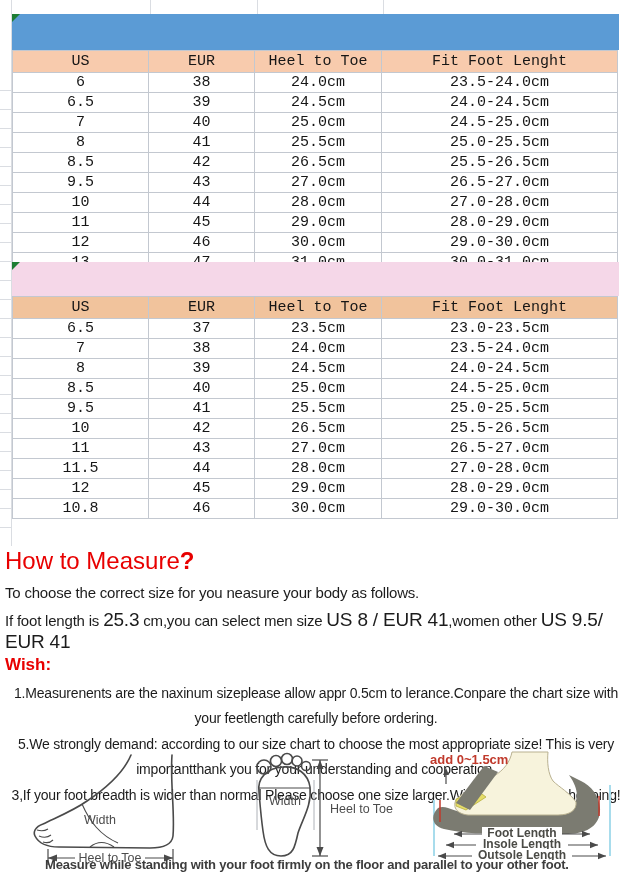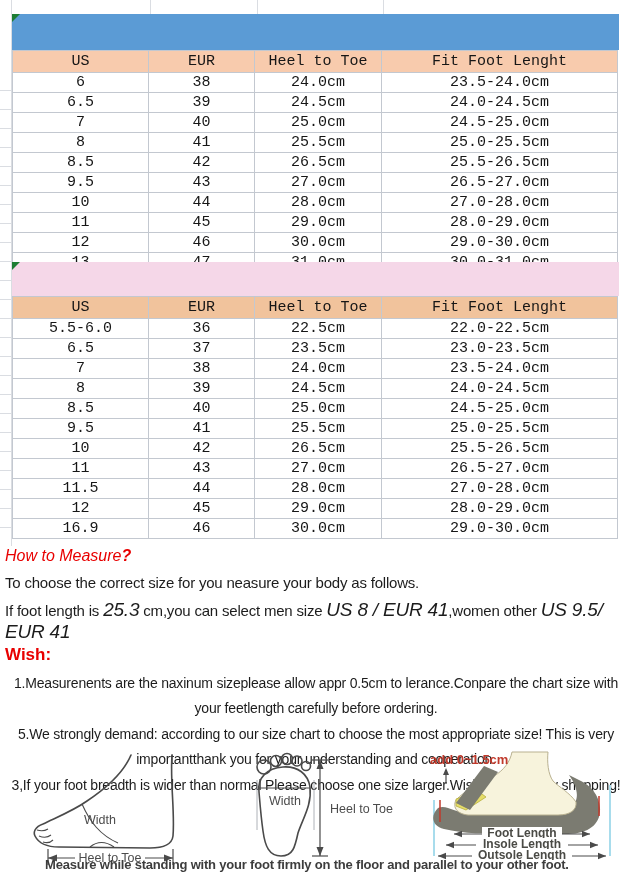--- a/index.html
+++ b/index.html
@@ -35,25 +35,25 @@
     border:1px solid var(--grid-line,#c3c8d0); text-align:center;
     padding:0; overflow:hidden; white-space:nowrap;
   }
   .size-table th { height:21px; font-weight:normal; }
   .size-table td { height:19px; line-height:18px; }
   .men-table th { background:var(--peach-header-men,#f8cbad); }
   .women-table th { background:var(--peach-header-women,#f1c39c); }
   col.c1{width:136px;} col.c2{width:106px;} col.c3{width:127px;} col.c4{width:236px;}
 
   .measure { position:absolute; left:5px; top:547px; width:620px; }
-  .measure-heading { font-size:16px; color:var(--red-text,#e80000); font-weight:normal; margin:0;font-style:italic; }
+  .measure-heading { font-size:24px; color:var(--red-text,#e80000); font-weight:normal; margin:0; }
   .measure-heading .qmark { font-weight:bold; }
   .measure-p1 { font-size:15px; margin:9px 0 0 0; letter-spacing:-0.2px; }
   .measure-p2 { font-size:15px; margin:8px 0 0 0; letter-spacing:-0.2px; }
-  .measure-p2 .big { font-size:19px;font-style:italic; }
+  .measure-p2 .big { font-size:19px; }
   .note-label { font-size:17px; font-weight:bold; color:var(--red-text,#e80000); margin:2px 0 0 0; }
   .notes { font-size:14px; letter-spacing:-0.2px; margin:6px 0 0 2px;text-align:center; }
   .note-item { white-space:pre-line; line-height:25px; margin:0 0 1px 0; }
 
   .diagrams { position:absolute; left:0; top:745px; width:628px; height:134px; }
   .svg-left   { position:absolute; left:28px;  top:7px; }
   .svg-middle { position:absolute; left:238px; top:7px; }
   .svg-right  { position:absolute; left:420px; top:5px; }
   .caption {
     position:absolute; left:45px; top:112px; font-size:13px; font-weight:bold;
@@ -185,26 +185,20 @@
     <thead>
         <tr>
           <th>US</th>
           <th>EUR</th>
           <th>Heel to Toe</th>
           <th>Fit Foot Lenght</th>
         </tr>
       </thead>
     <tbody>
         <tr>
-          <td>5.5-6.0</td>
-          <td>36</td>
-          <td>22.5cm</td>
-          <td>22.0-22.5cm</td>
-        </tr>
-        <tr>
           <td>6.5</td>
           <td>37</td>
           <td>23.5cm</td>
           <td>23.0-23.5cm</td>
         </tr>
         <tr>
           <td>7</td>
           <td>38</td>
           <td>24.0cm</td>
           <td>23.5-24.0cm</td>
@@ -245,21 +239,21 @@
           <td>28.0cm</td>
           <td>27.0-28.0cm</td>
         </tr>
         <tr>
           <td>12</td>
           <td>45</td>
           <td>29.0cm</td>
           <td>28.0-29.0cm</td>
         </tr>
         <tr>
-          <td>16.9</td>
+          <td>10.8</td>
           <td>46</td>
           <td>30.0cm</td>
           <td>29.0-30.0cm</td>
         </tr>
       </tbody>
   </table>
 
   <div class="measure">
     <h2 class="measure-heading"><span>How to Measure</span><span class="qmark">?</span></h2>
     <p class="measure-p1">To choose the correct size for you neasure your body as follows.</p>

